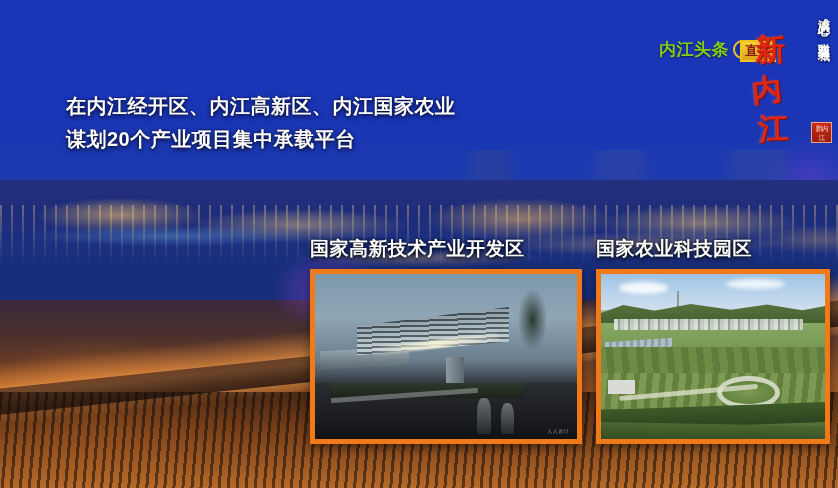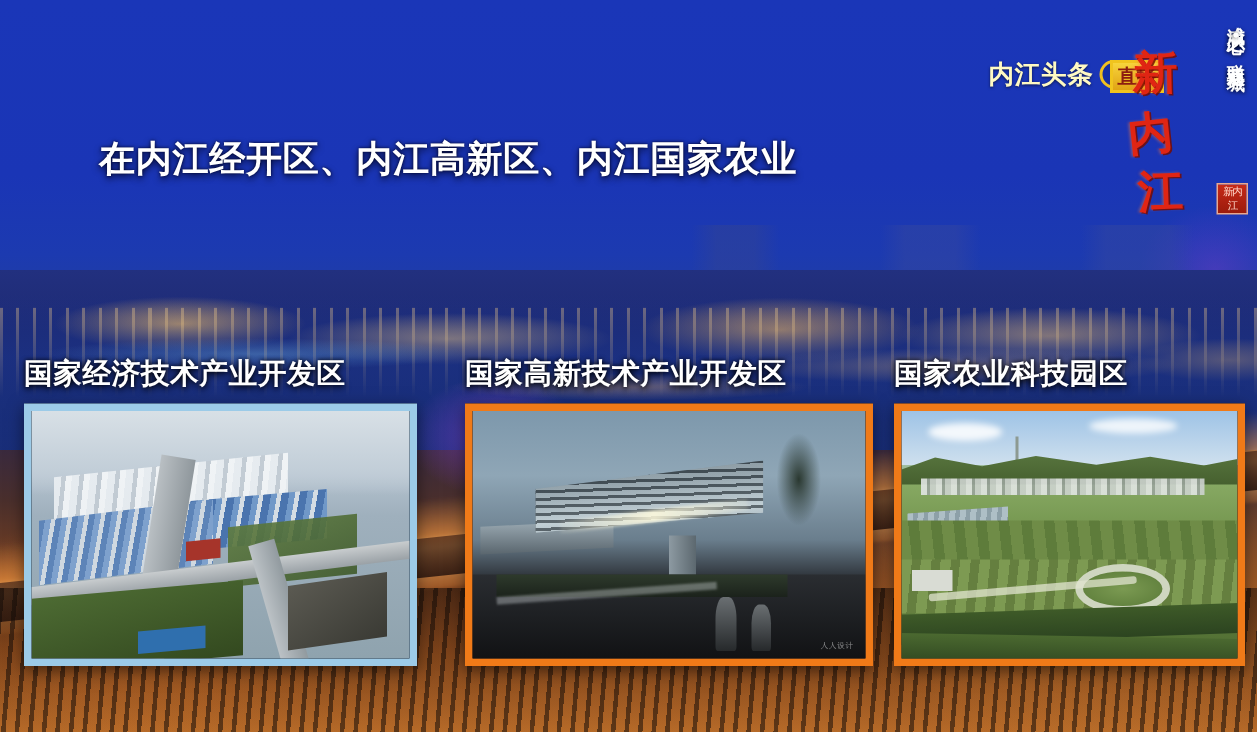--- a/index.html
+++ b/index.html
@@ -113,21 +113,21 @@
   
   .bug {
     position:absolute; right:0; top:0; width:200px; height:150px;
   }
   .bug-headline {
     position:absolute; right:86px; top:38px;
     display:flex; align-items:center; gap:4px;
     white-space:nowrap;
   }
   .bug-headline .txt {
-    font-size:17px; font-weight:700; color:#fef9c3;
+    font-size:17px; font-weight:700; color:#84cc16;
     letter-spacing:.5px;
     text-shadow:0 1px 2px rgba(0,0,0,.6);
   }
   .play-btn {
     width:19px; height:19px; border-radius:50%;
     border:2px solid #f0c020; background:rgba(10,20,80,.2);
     display:flex; align-items:center; justify-content:center;
     flex:0 0 auto;
   }
   .play-tri {
@@ -178,21 +178,21 @@
   .bug-calli span:nth-child(1){ transform:translateX(4px) rotate(3deg); }
   .bug-calli span:nth-child(2){ transform:translateX(-2px) rotate(-2deg); }
   .bug-calli span:nth-child(3){ transform:translateX(2px) rotate(2deg); }
 
   
   .title {
     position:absolute; left:66px; top:90px;
     width:520px;
   }
   .title-line {
-    font-size:24px;
+    font-size:20px;
     font-weight:700;
     color:#ffffff;
     line-height:33px;
     letter-spacing:.5px;
     text-shadow:0 2px 5px rgba(0,0,20,.75), 0 0 2px rgba(0,0,30,.9);
     white-space:nowrap;
   }
 
   
   .panels {
@@ -389,43 +389,25 @@
       <span>江</span>
     </div>
 
     <div class="bug-vert">成渝之心 • 联通双城</div>
 
     <div class="bug-seal">新内江</div>
   </div>
 
   <div class="title">
     <div class="title-line">在内江经开区、内江高新区、内江国家农业</div>
+    <div class="title-line">谋划20个产业项目集中承载平台</div>
   </div>
 
   <div class="panels">
 
-    <div class="panel" style="left:16px;width:272px;">
-      <div class="panel-label">国家经济技术产业开发区</div>
-      <div class="frame" style="width:262px;height:175px;">
-        <div class="photo p1">
-          <div class="haze"></div>
-          <div class="whitebldgs"></div>
-          <div class="roofs-b"></div>
-          <div class="roofs-a"></div>
-          <div class="green1"></div>
-          <div class="red"></div>
-          <div class="road2"></div>
-          <div class="road1"></div>
-          <div class="road3"></div>
-          <div class="green2"></div>
-          <div class="bldg-dark"></div>
-          <div class="blue-lot"></div>
-        </div>
-      </div>
-    </div>
 
     <div class="panel" style="left:310px;width:282px;">
       <div class="panel-label">国家高新技术产业开发区</div>
       <div class="frame orange" style="width:272px;height:175px;">
         <div class="photo p2">
           <div class="tree"></div>
           <div class="lowwing"></div>
           <div class="slab"></div>
           <div class="louvers"></div>
           <div class="glowband"></div>

